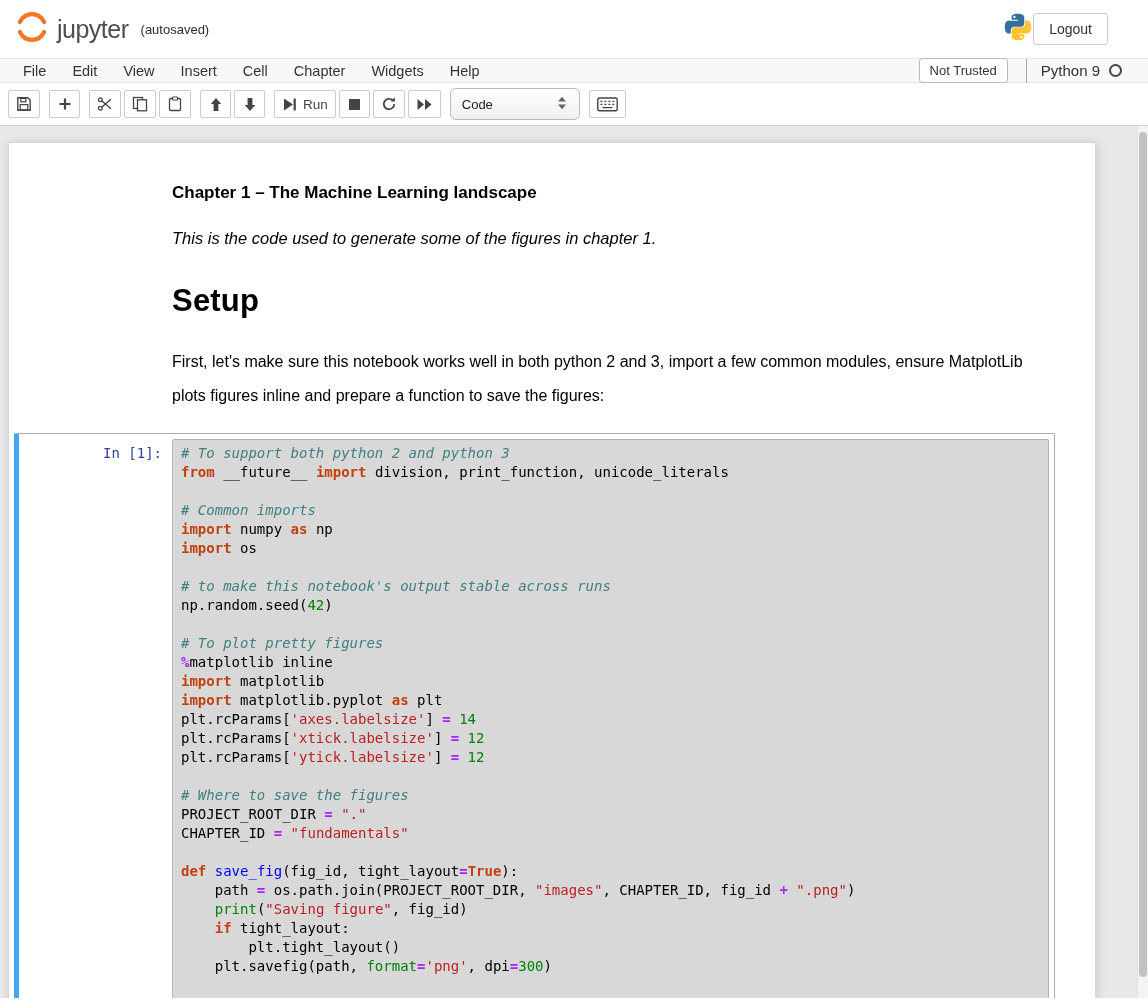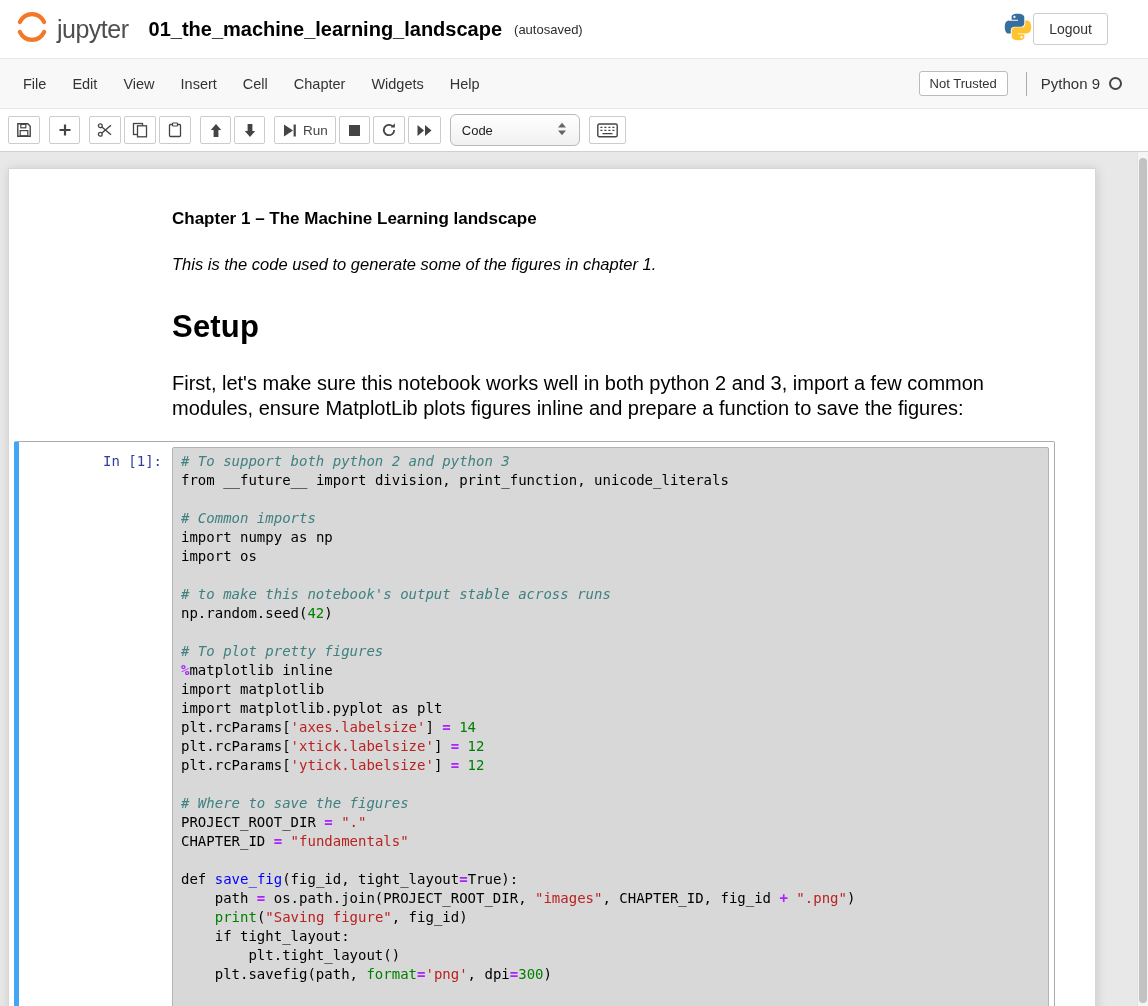--- a/index.html
+++ b/index.html
@@ -21,21 +21,21 @@
   .nb-title { margin-left:20px; font-size:20px; font-weight:600; color:#000; cursor:pointer; }
   .autosave { margin-left:12px; font-size:13px; color:#2c2c2c; }
   .header-right { display:flex; align-items:center; }
   .logout-btn {
     font-family:inherit; font-size:14px; color:#333; background:#fff;
     border:1px solid #ccc; border-radius:3px; padding:7px 15px; cursor:pointer;
   }
 
   
   .menubar {
-    height:51px; display:flex; align-items:center; justify-content:space-between;
+    height:25px; display:flex; align-items:center; justify-content:space-between;
     background:#f8f8f8; border-top:1px solid #e7e7e7; border-bottom:1px solid #e7e7e7;
     padding:0 26px 0 10px;
   }
   .menu-items { display:flex; align-items:center; }
   .menu-item { padding:0 13px; font-size:14.5px; color:#333; cursor:pointer; }
   .menu-right { display:flex; align-items:center; }
   .trust-btn {
     font-family:inherit; font-size:13px; color:#333; background:#fff;
     border:1px solid #bbb; border-radius:3px; padding:4px 10px; cursor:pointer;
   }
@@ -82,38 +82,38 @@
   .prompt-col {
     width:148px; flex:none; text-align:right; padding:6px 10px 0 0;
     font-family:"DejaVu Sans Mono", monospace; font-size:14px;
   }
   .cell-content { flex:1; min-width:0; }
 
   .md-title { font-size:17px; font-weight:bold; margin:0; }
   .md-em { font-style:italic; font-size:16.5px; margin:26px 0 0 0; }
   .md-setup { padding-top:28px; }
   .setup-h1 { font-size:31px; font-weight:bold; margin:0; letter-spacing:0.2px; }
-  .setup-p { font-size:20px; line-height:25px; margin:26px 0 0 0; max-width:868px; }
+  .setup-p { font-size:16px; line-height:34px; margin:26px 0 0 0; max-width:868px; }
 
   .cell.code { margin-top:14px; }
   .cell.code.selected {
     border-color:#ababab; border-left-color:#42A5F5;
   }
   .prompt { color:#303F9F; white-space:nowrap; }
   .input-area {
     flex:1; min-width:0; background:#d8d8d8; border:1px solid #b3b3b3;
     border-radius:2px; padding:4px 8px; cursor:text; overflow:hidden;
   }
   .input-area pre { margin:0; }
   .code-line {
     font-family:"DejaVu Sans Mono", monospace; font-size:14px; line-height:19px;
     white-space:pre; color:#000;
   }
   .tok-t { color:#000; }
-  .tok-k { color:#000000; font-weight:normal; }
+  .tok-k { color:#c2410c; font-weight:bold; }
   .tok-c { color:#408080; font-style:italic; }
   .tok-s { color:#BA2121; }
   .tok-n { color:#008000; }
   .tok-o { color:#AA22FF; font-weight:bold; }
   .tok-f { color:#0000FF; }
   .tok-b { color:#008000; }
 
   
   .scroll-track {
     position:absolute; top:0; right:0; width:11px; height:100%;
@@ -131,21 +131,20 @@
   <div class="header-left">
     <a class="logo">
       <span>
         <svg width="36" height="36" viewBox="0 0 40 40">
           <path d="M6.5 25.5c2.9 5.7 8 8.8 13.5 8.8s10.6-3.1 13.5-8.8" fill="none" stroke="#F37726" stroke-width="4.6" stroke-linecap="round"></path>
           <path d="M33.5 14.5C30.6 8.8 25.5 5.7 20 5.7S9.4 8.8 6.5 14.5" fill="none" stroke="#F37726" stroke-width="4.6" stroke-linecap="round"></path>
         </svg>
       </span>
       <span class="logo-text">jupyter</span>
     </a>
-    <span class="nb-title">01_the_machine_learning_landscape</span>
     <span class="autosave">(autosaved)</span>
   </div>
   <div class="header-right">
     <span>
       <svg width="30" height="30" viewBox="0 0 32 32">
         <path fill="#366F9F" d="M15.9 1.9c-7.1 0-6.7 3.1-6.7 3.1l.01 3.2h6.8v1H6.5s-4.6-.5-4.6 6.7 4 7 4 7h2.4v-3.3s-.1-4 3.9-4h6.7s3.8.1 3.8-3.7V6s.6-4.1-6.8-4.1zm-3.7 2.1c.7 0 1.2.5 1.2 1.2s-.5 1.2-1.2 1.2-1.2-.5-1.2-1.2.5-1.2 1.2-1.2z"></path>
         <path fill="#FFC331" d="M16.1 30.1c7.1 0 6.7-3.1 6.7-3.1l-.01-3.2h-6.8v-1h9.5s4.6.5 4.6-6.7-4-7-4-7h-2.4v3.3s.1 4-3.9 4h-6.7s-3.8-.1-3.8 3.7V26s-.6 4.1 6.8 4.1zm3.7-2.1c-.7 0-1.2-.5-1.2-1.2s.5-1.2 1.2-1.2 1.2.5 1.2 1.2-.5 1.2-1.2 1.2z"></path>
       </svg>
     </span>
     <button class="logout-btn">Logout</button>

